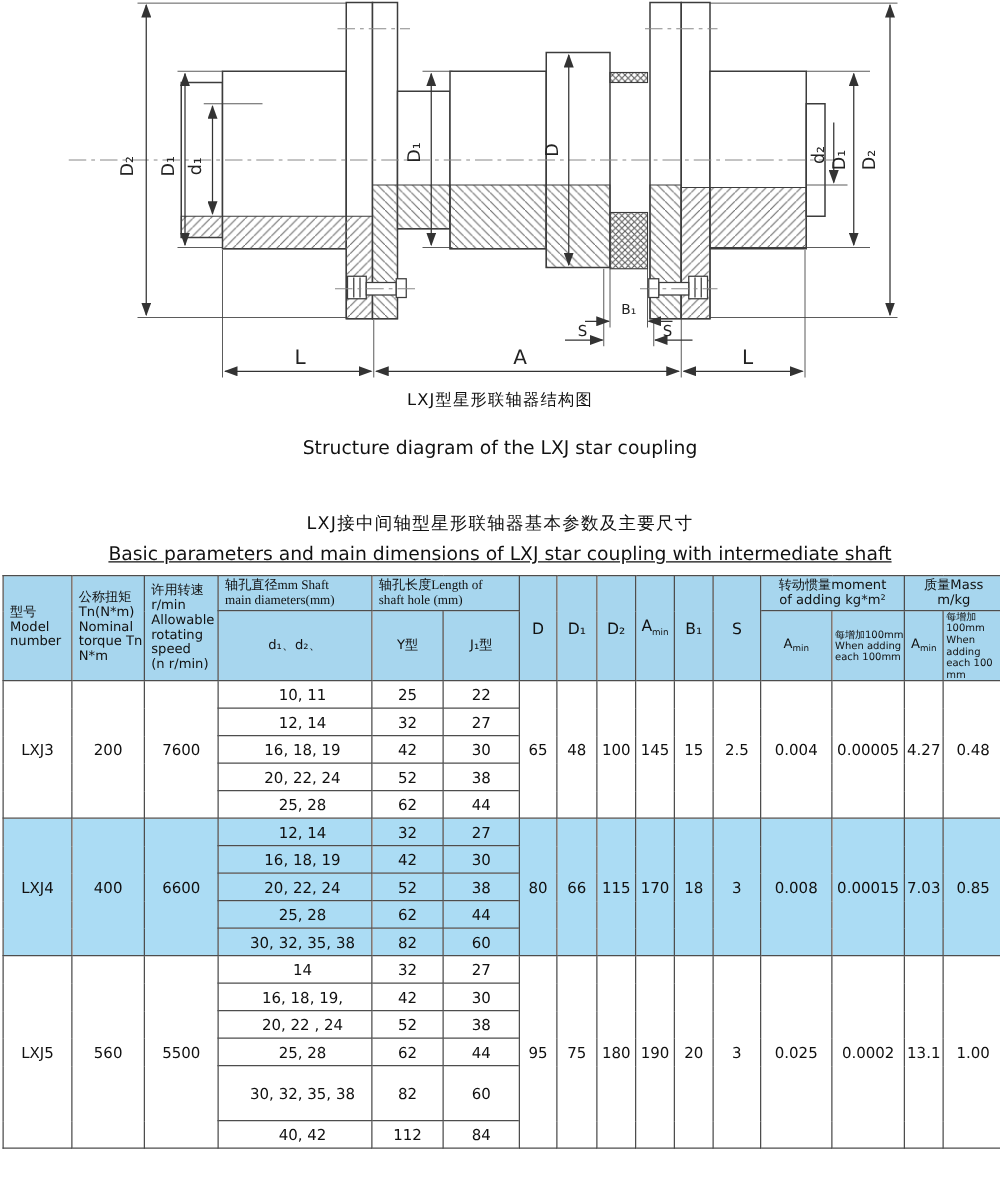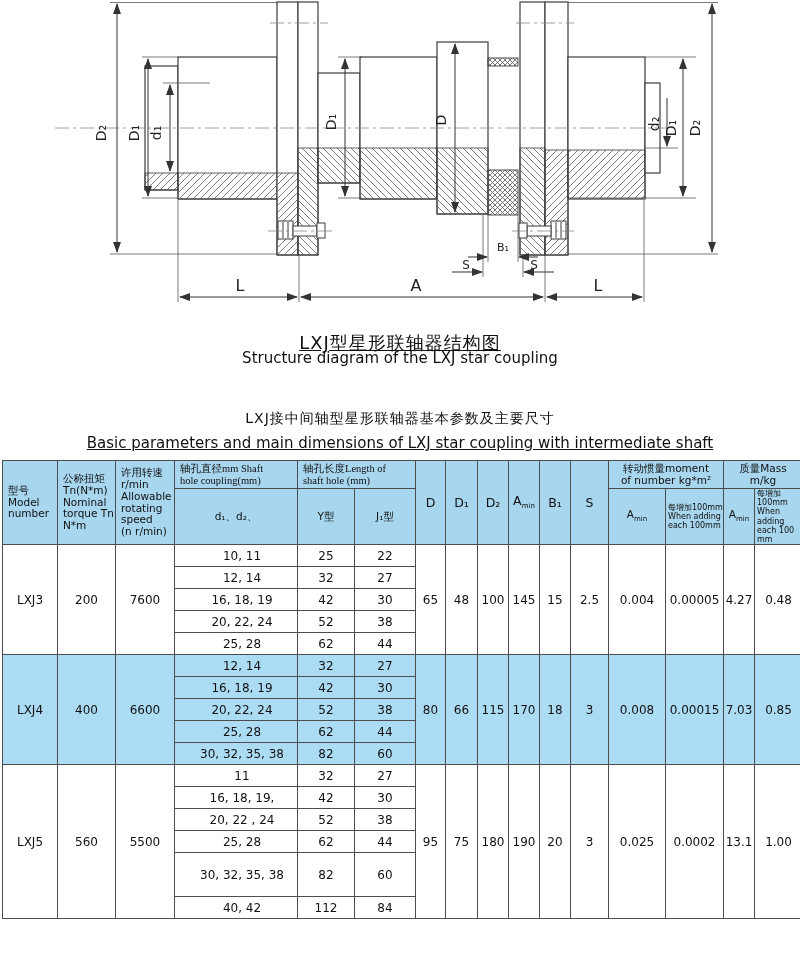--- a/index.html
+++ b/index.html
@@ -5,21 +5,21 @@
   :root{
     --header-bg:#a7d6ee;
     --highlight-bg:#abdcf4;
     --border:#4d4d4d;
     --line:#3c3c3c;
   }
   html,body{margin:0;padding:0;}
   body{width:800px;height:959px;background:#fff;position:relative;
        font-family:"DejaVu Sans","Liberation Sans",sans-serif;color:#111;overflow:hidden;}
   .abs{position:absolute;left:0;width:800px;text-align:center;}
-  .cap-cn{top:331px;font-size:18px;letter-spacing:1px;text-decoration:underline;}
+  .cap-cn{top:311px;font-size:13px;letter-spacing:1px;}
   .cap-en{top:349px;font-size:15px;}
   .tt-cn{top:410px;font-size:14px;letter-spacing:1px;}
   .tt-en{top:434px;font-size:15px;text-decoration:underline;}
   #drawing{position:absolute;top:0;left:0;}
 
   .tablewrap{position:absolute;top:460px;left:2px;}
   table{border-collapse:collapse;table-layout:fixed;width:796px;}
   td{border:1px solid var(--border);text-align:center;padding:0;font-size:12px;
      vertical-align:middle;overflow:hidden;}
   thead td{background:var(--header-bg);font-size:10.5px;line-height:1.13;}
@@ -208,37 +208,37 @@
       <td rowspan="2" class="lft">
         <div>许用转速</div>
         <div>r/min</div>
         <div>Allowable</div>
         <div>rotating</div>
         <div>speed</div>
         <div>(n r/min)</div>
       </td>
       <td class="lft grp">
         <div>轴孔直径mm Shaft</div>
-        <div>hole coupling(mm)</div>
+        <div>main diameters(mm)</div>
       </td>
       <td colspan="2" class="lft grp">
         <div>轴孔长度Length of</div>
         <div>shaft hole (mm)</div>
       </td>
       <td rowspan="2" class="bigsym">D</td>
       <td rowspan="2" class="bigsym">D₁</td>
       <td rowspan="2" class="bigsym">D₂</td>
       <td rowspan="2" class="bigsym">
         <span>A</span><sub>min</sub>
       </td>
       <td rowspan="2" class="bigsym">B₁</td>
       <td rowspan="2" class="bigsym">S</td>
       <td colspan="2">
         <div>转动惯量moment</div>
-        <div>of number kg*m²</div>
+        <div>of adding kg*m²</div>
       </td>
       <td colspan="2">
         <div>质量Mass</div>
         <div>m/kg</div>
       </td>
     </tr>
     <tr class="r2">
       <td>d₁、d₂、</td>
       <td>Y型</td>
       <td>J₁型</td>
@@ -334,21 +334,21 @@
         </tr>
         <tr class="hl">
           <td class="dia-cell">30, 32, 35, 38</td>
           <td>82</td>
           <td>60</td>
         </tr>
         <tr>
           <td rowspan="6">LXJ5</td>
           <td rowspan="6">560</td>
           <td rowspan="6">5500</td>
-          <td class="dia-cell">11</td>
+          <td class="dia-cell">14</td>
           <td>32</td>
           <td>27</td>
           <td rowspan="6">95</td>
           <td rowspan="6">75</td>
           <td rowspan="6">180</td>
           <td rowspan="6">190</td>
           <td rowspan="6">20</td>
           <td rowspan="6">3</td>
           <td rowspan="6">0.025</td>
           <td rowspan="6">0.0002</td>

